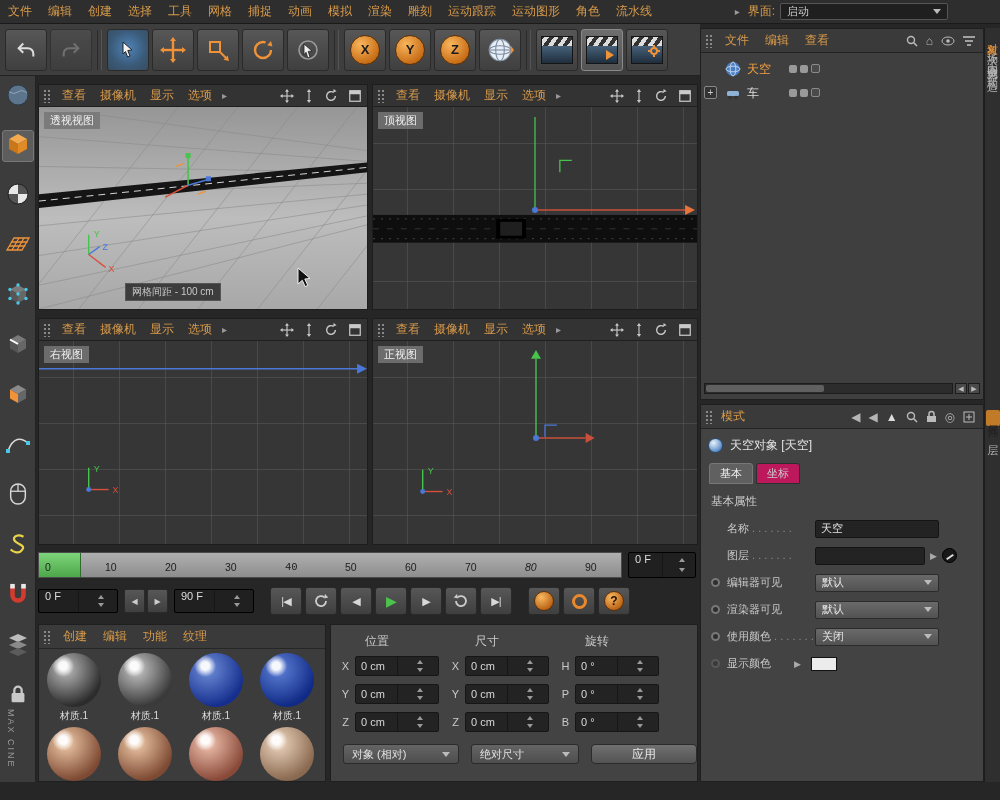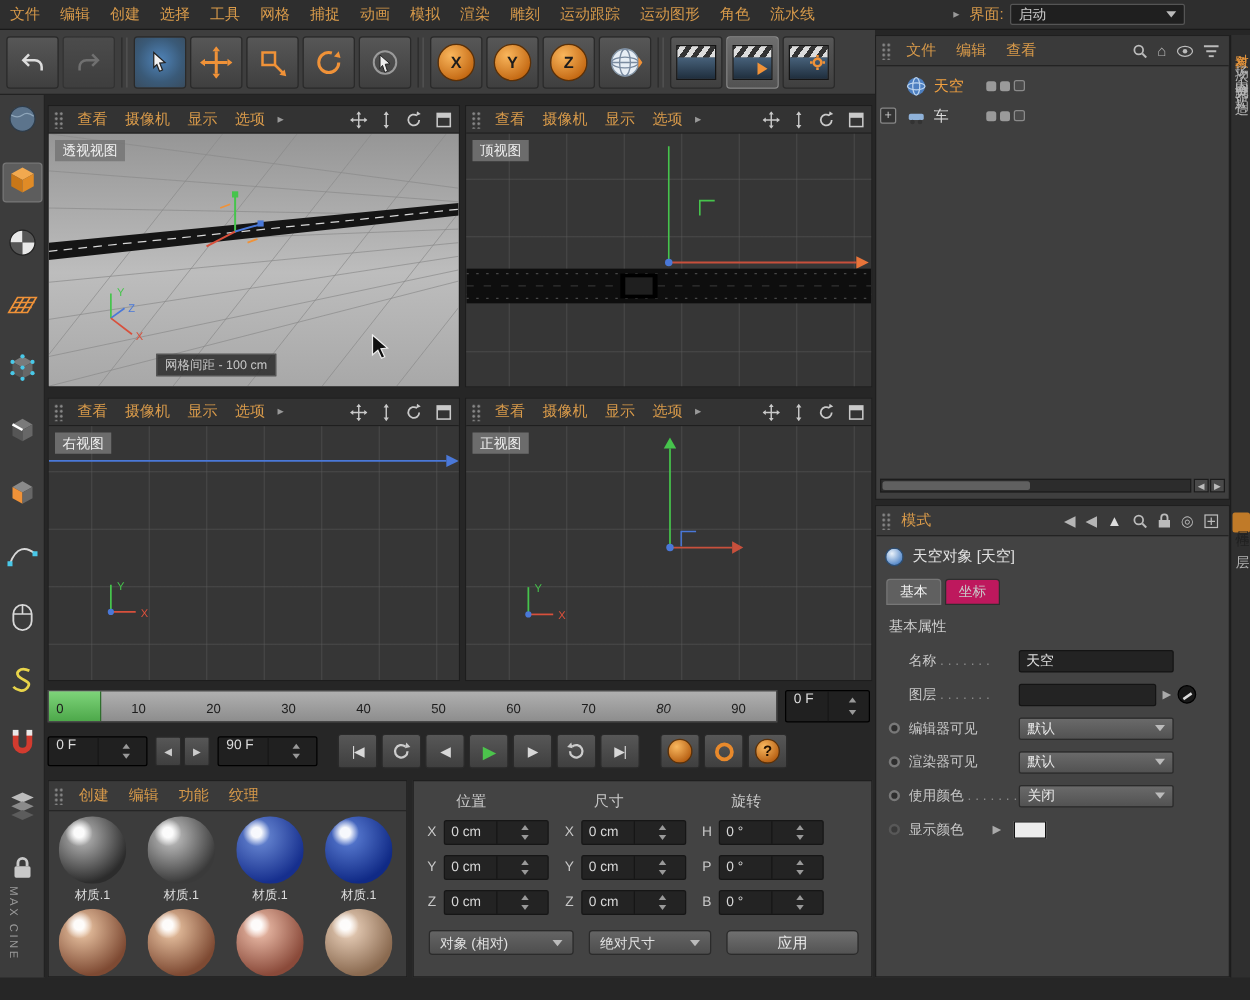--- a/index.html
+++ b/index.html
@@ -2,21 +2,21 @@
 <html><head>
 <meta charset="utf-8">
 <style>
   html,body{margin:0;padding:0;background:#111}
   *{box-sizing:border-box}
   .app{position:relative;width:1000px;height:800px;background:#262626;font-family:"Liberation Sans","DejaVu Sans",sans-serif;overflow:hidden;cursor:default}
   
   .menubar{position:absolute;left:0;top:0;width:1000px;height:24px;background:#2e2e2e;border-bottom:1px solid #1a1a1a;display:flex;align-items:center;font-size:12px;color:#d89a4a;white-space:nowrap;z-index:10}
   .menu-item{padding:0 8px}
   .iface{margin-left:auto;display:flex;align-items:center;gap:5px;padding-right:52px}
-  .dd{width:140px;height:17px;background:#1f1f1f;border:1px solid #555;border-radius:2px;color:#ccc;display:flex;align-items:center;justify-content:space-between;padding:0 6px;font-size:11px}
+  .dd{width:168px;height:17px;background:#1f1f1f;border:1px solid #555;border-radius:2px;color:#ccc;display:flex;align-items:center;justify-content:space-between;padding:0 6px;font-size:11px}
   .dda{width:0;height:0;border-left:4px solid transparent;border-right:4px solid transparent;border-top:5px solid #bbb}
   
   .toolbar{position:absolute;left:0;top:24px;width:700px;height:52px;background:#3e3e3e;border-bottom:1px solid #222;display:flex;align-items:center;padding-left:5px;gap:3px;z-index:5}
   .tbtn{position:relative;width:42px;height:42px;background:linear-gradient(#575757,#3f3f3f);border:1px solid #2a2a2a;border-radius:3px;display:flex;align-items:center;justify-content:center;flex:none}
   .tbtn.dis{opacity:.55}
   .tbtn.sel{background:radial-gradient(circle at 50% 45%,#4f83b8 0%,#3a5a78 60%,#394c5e 100%)}
   .tbtn.on{background:linear-gradient(#6e6e6e,#525252);border-color:#8a8a8a}
   .tsep{width:5px;height:40px;border-left:1px solid #2a2a2a;border-right:1px solid #555;margin:0 2px;flex:none}
   .axis-ball{width:30px;height:30px;border-radius:50%;background:radial-gradient(circle at 35% 30%,#f9b65c,#c56a14 75%);border:1px solid #5a3008;display:flex;align-items:center;justify-content:center;color:#1c1c1c;font-weight:bold;font-size:13px}
   .clap{position:relative;width:32px;height:28px;display:flex;flex-direction:column;border:1px solid #151515}
@@ -79,21 +79,21 @@
   .coord-panel{position:absolute;left:330px;top:624px;width:368px;height:158px;background:#434343;border:1px solid #1f1f1f;padding:8px 0 0 8px;overflow:hidden}
   #coord-cols{display:flex}
   .cc-col{margin-right:10px}
   .cc-title{margin-left:26px;margin-bottom:6px;color:#c9c9c9;font-size:12px}
   .cc-row{display:flex;align-items:center;margin-bottom:8px}
   .cc-l{width:13px;color:#c9c9c9;font-size:11px;text-align:center;margin-right:3px}
   .cfield{display:flex;align-items:center;width:84px;height:20px;background:#232323;border:1px solid #161616;border-radius:2px;color:#d8d8d8;font-size:11px}
   .cfield>span{flex:1;padding-left:5px}
   .cc-bottom{display:flex;align-items:center;gap:12px;margin-top:4px;margin-left:4px}
   .cdd{height:20px;background:linear-gradient(#646464,#4e4e4e);border:1px solid #2b2b2b;border-radius:3px;color:#e2e2e2;font-size:11px;display:flex;align-items:center;justify-content:space-between;padding:0 8px}
-  .cdd1{width:116px}.cdd2{width:98px}
+  .cdd1{width:116px}.cdd2{width:108px}
   .apply-btn{width:106px;height:20px;background:linear-gradient(#707070,#535353);border:1px solid #2b2b2b;border-radius:4px;color:#e8e8e8;font-size:12px;display:flex;align-items:center;justify-content:center}
   
   .om-panel{position:absolute;left:700px;top:28px;width:284px;height:372px;background:#3f3f3f;border:1px solid #1f1f1f}
   .om-header{height:24px;background:#3a3a3a;border-bottom:1px solid #232323;display:flex;align-items:center}
   .om-hicons,.ap-hicons{margin-left:auto;display:flex;align-items:center;gap:8px;padding-right:8px;color:#b5b5b5;font-size:12px}
   #om-rows{position:absolute;left:0;top:28px;right:0}
   .om-row{position:relative;height:24px}
   .om-exp{position:absolute;left:3px;top:5px;width:13px;height:13px;border:1px solid #888;background:#333;color:#ccc;font-size:10px;line-height:11px;text-align:center;border-radius:2px}
   .om-ic{position:absolute;left:24px;top:4px;width:16px;height:16px}
   .om-label{position:absolute;left:46px;top:4px;font-size:12px;color:#ddd}
@@ -623,21 +623,21 @@
     </div>
   </div>
 
   <div class="ruler">
     <div class="tmarker"></div>
     <div id="ticks">
         <span class="tick" style="left: 6px;">0</span>
         <span class="tick" style="left: 66px;">10</span>
         <span class="tick" style="left: 126px;">20</span>
         <span class="tick" style="left: 186px;">30</span>
-        <span class="tick" style="left: 246px;">40</span>
+        <span class="tick" style="left: 246px; font-family: Liberation Mono, monospace;">40</span>
         <span class="tick" style="left: 306px;">50</span>
         <span class="tick" style="left: 366px;">60</span>
         <span class="tick" style="left: 426px;">70</span>
         <span class="tick" style="left: 486px; font-style: italic;">80</span>
         <span class="tick" style="left: 546px;">90</span>
       </div>
   </div>
   <div class="framefield">
     <div class="tfield">
         <span>0 F</span>

